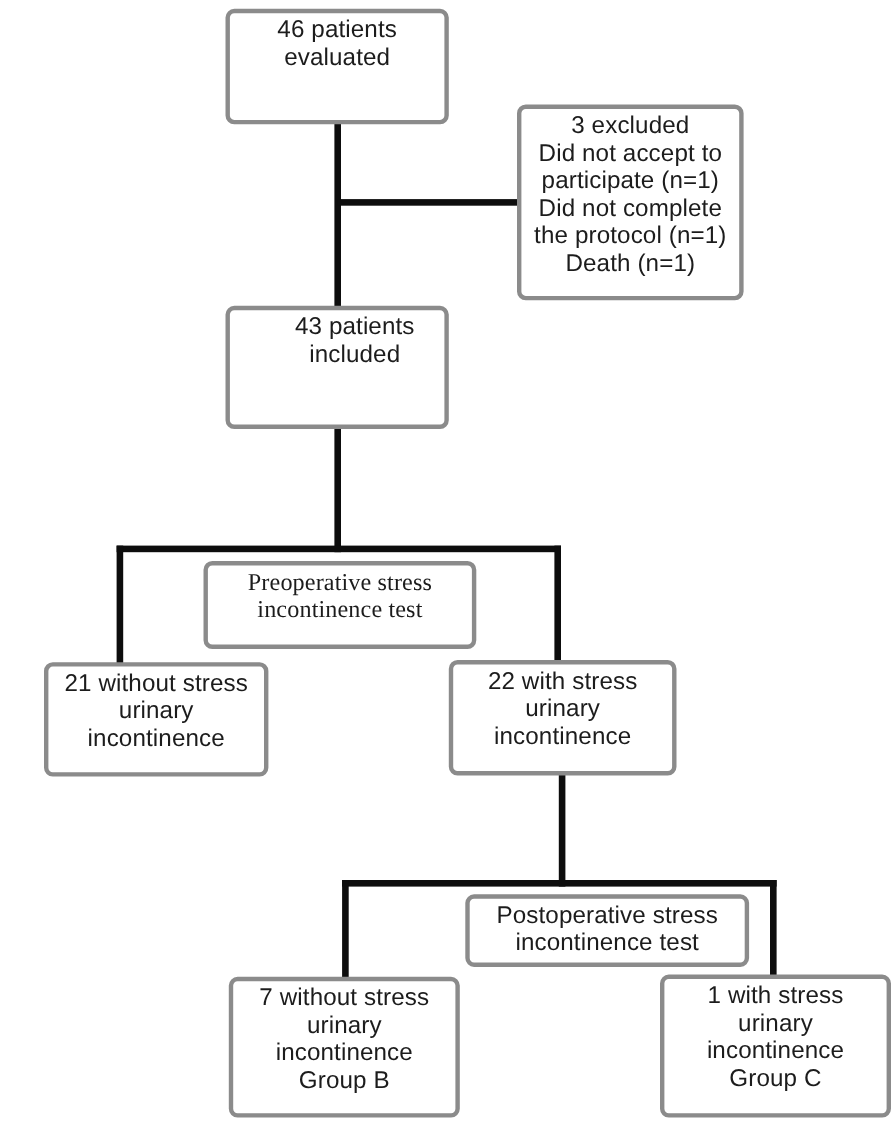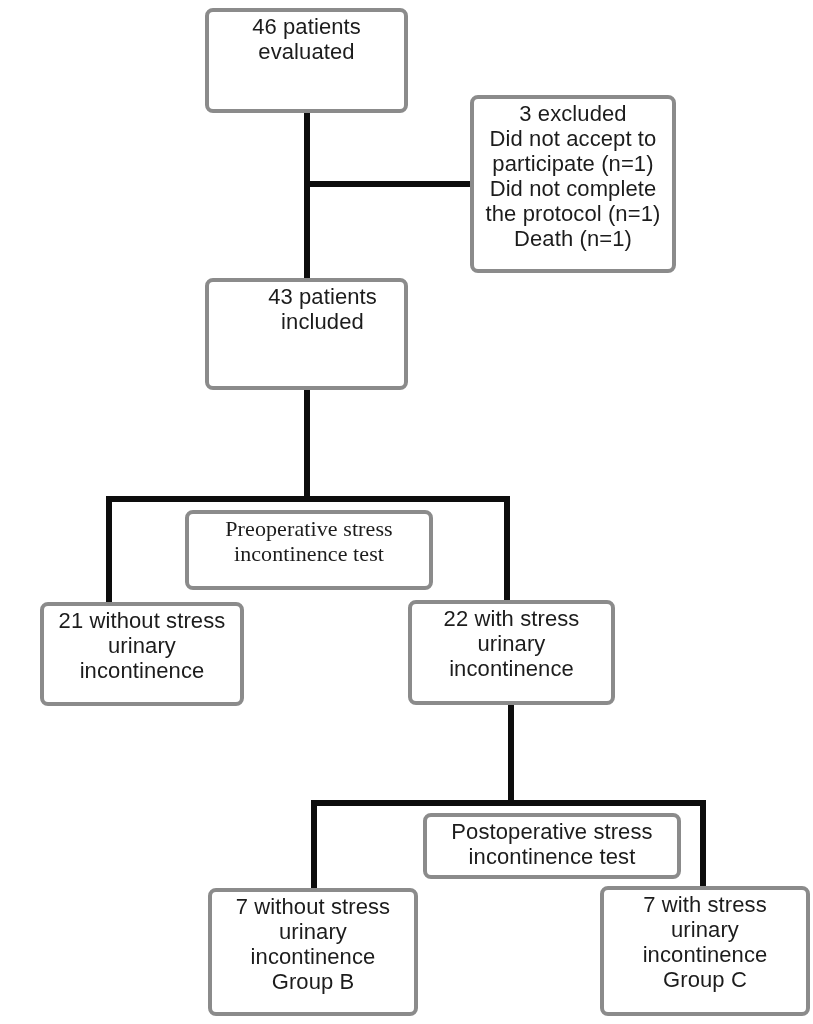--- a/index.html
+++ b/index.html
@@ -96,19 +96,19 @@
   </div>
 
   <div class="node" style="left:208px; top:888px; width:210px; height:128px;">
     <span class="node-text">7 without stress
 urinary
 incontinence
 Group B</span>
   </div>
 
   <div class="node" style="left:600px; top:886px; width:210px; height:130px;">
-    <span class="node-text">7 with stress
+    <span class="node-text">1 with stress
 urinary
 incontinence
 Group C</span>
   </div>
 
 </div>
 
 </body></html>

